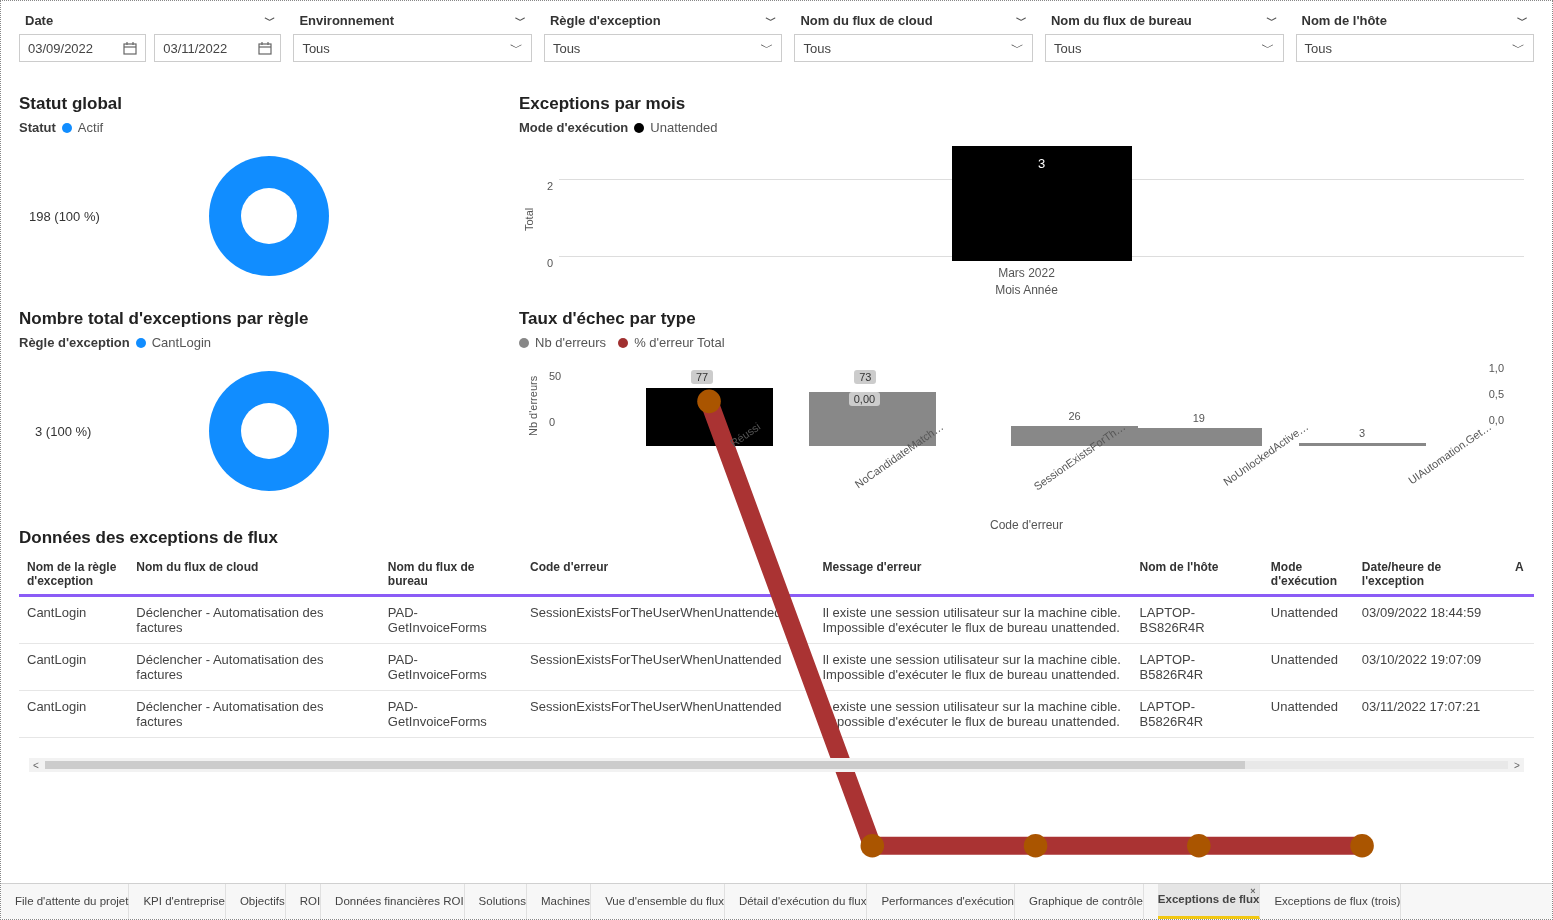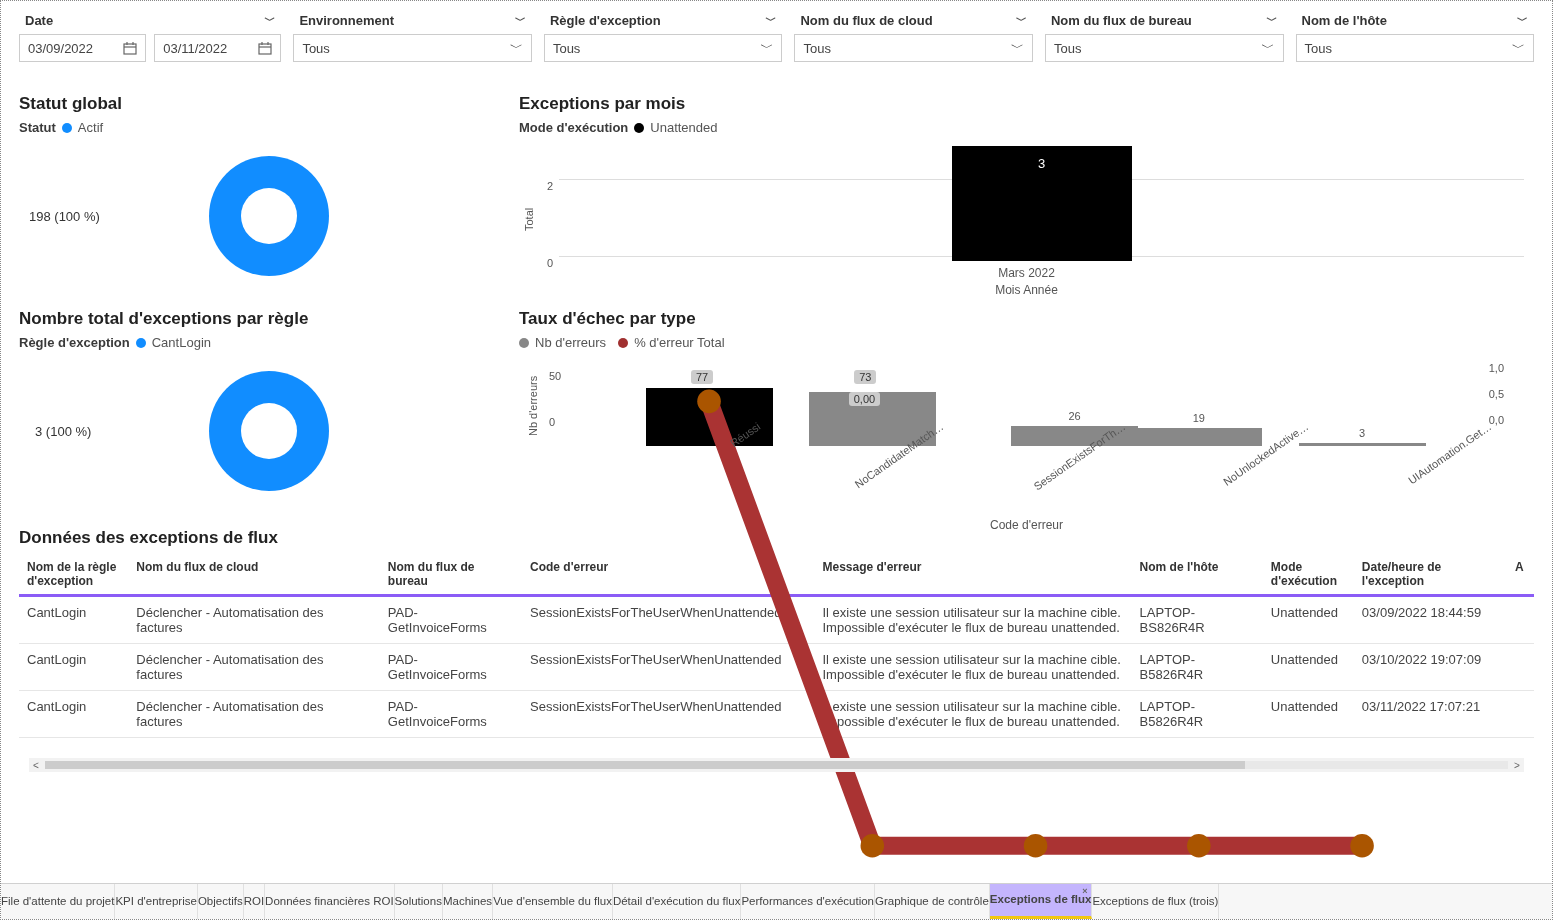--- a/index.html
+++ b/index.html
@@ -59,22 +59,22 @@
   .tbl { width:100%; border-collapse: collapse; font-size:13px; margin-top:6px;}
   .tbl th { text-align:left; font-weight:700; font-size:12px; padding:6px 8px; vertical-align:top; border-bottom:3px solid #8b5cf6;}
   .tbl td { padding:8px 8px; vertical-align:top; border-bottom:1px solid #e6e6e6; color:#444;}
   
   .hscroll { height:14px; background:#f2f2f2; margin:20px 10px 8px 10px; position:relative; display:flex; align-items:center; justify-content:space-between;}
   .hscroll .arrow { width:14px; text-align:center; font-size:10px; color:#666;}
   .hscroll .track { flex:1; height:8px; background:#e8e8e8; margin:0 2px; position:relative;}
   .hscroll .thumb { position:absolute; left:0; top:0; height:8px; width:82%; background:#ccc;}
   
   .tabs { display:flex; border-top:1px solid #d0d0d0; background:#f7f7f7; position:absolute; left:0; right:0; bottom:0; height:36px;}
-  .tab { flex: 0 0 auto; padding: 4px 0; font-size:11.5px; color:#444; display:flex; align-items:center; justify-content:center; border-right:1px solid #e0e0e0; text-align:center; line-height:1.15; cursor:pointer; position:relative;}
-  .tab.active { background:#c4b5fd; border-bottom:3px solid #f2c811; font-weight:600;}
+  .tab { flex: 0 0 auto; padding: 4px 0; font-size:11.5px; color:#444; display:flex; align-items:center; justify-content:center; border-right:1px solid #e0e0e0; text-align:center; line-height:1.15; cursor:pointer; position:relative;margin-left:14px;}
+  .tab.active { background:#e5e5e5; border-bottom:3px solid #f2c811; font-weight:600;}
   .tab .close-x { position:absolute; top:2px; right:4px; font-size:9px; color:#666;}
 </style>
 </head>
 <body>
 
 <div class="dashboard">
 
   <div class="filters">
     <div class="filter" style="flex:1.1">
       <div class="filter-label-row">

